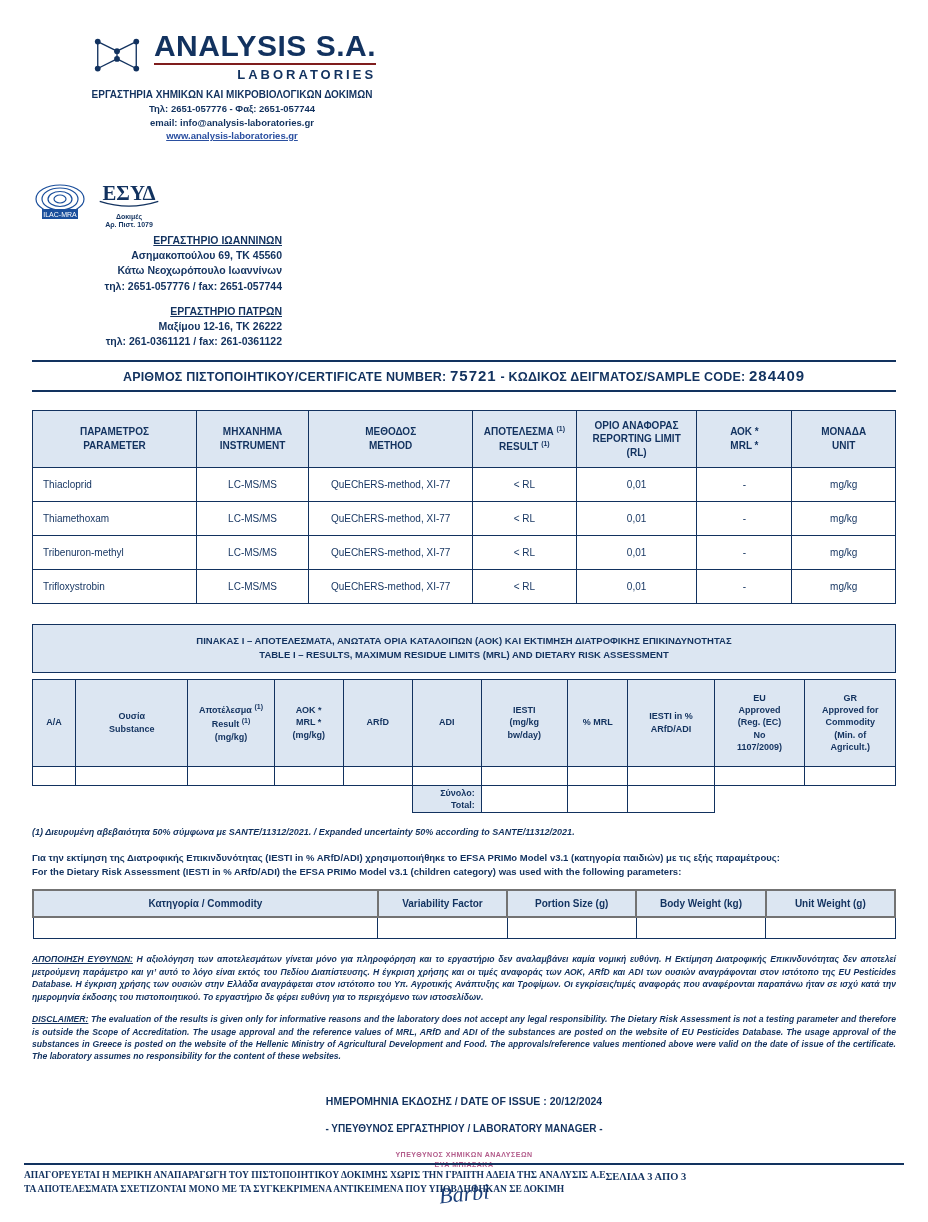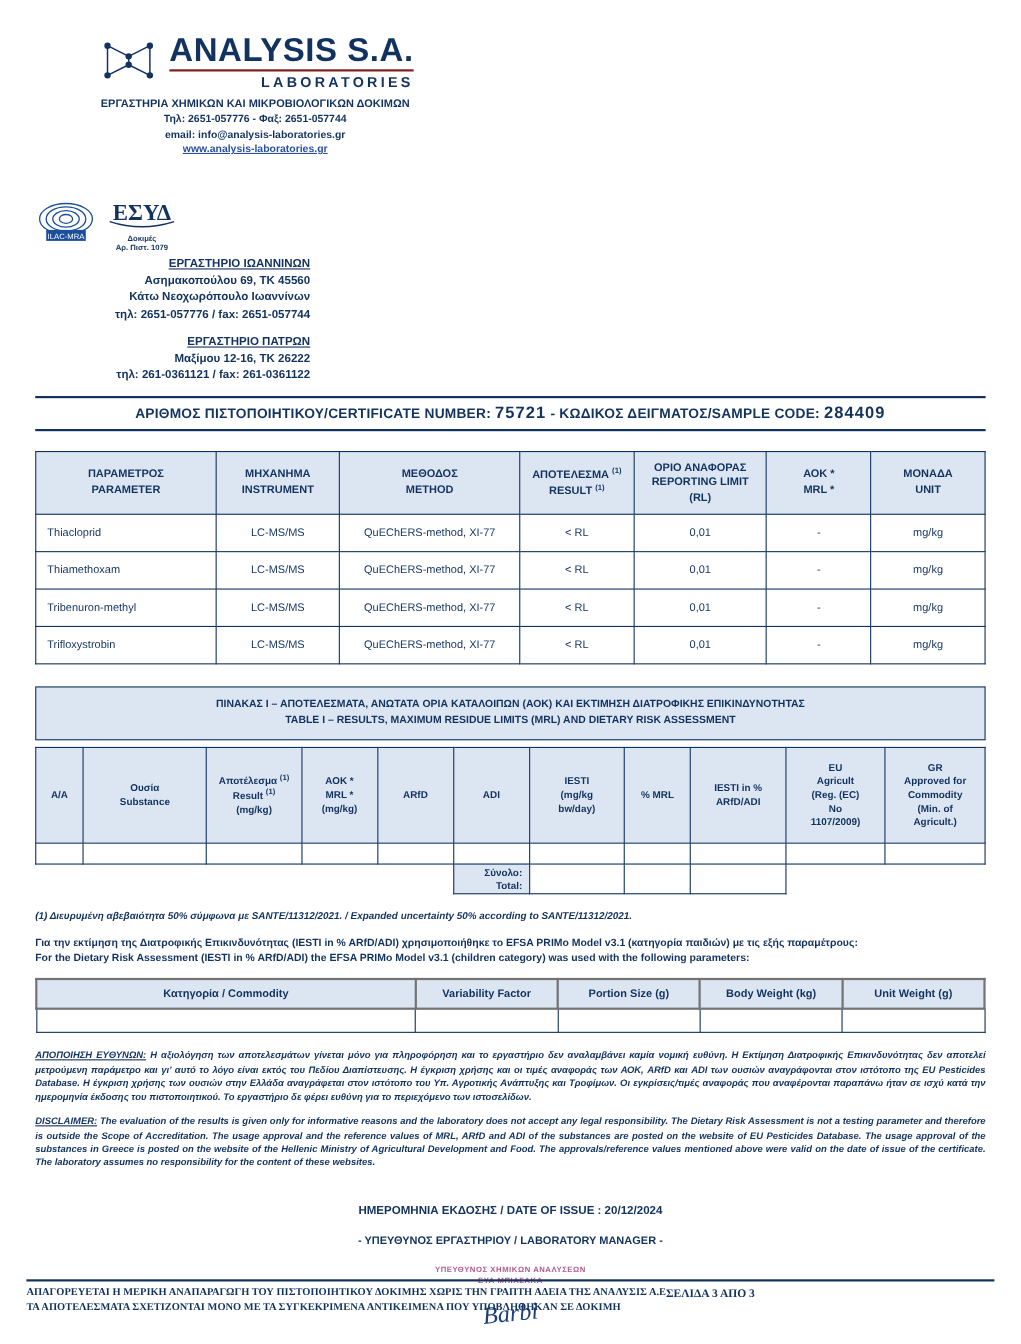--- a/index.html
+++ b/index.html
@@ -566,21 +566,21 @@
               <div>(mg/kg</div>
               <div>bw/day)</div>
             </th>
           <th>% MRL</th>
           <th>
               <div>IESTI in %</div>
               <div>ARfD/ADI</div>
             </th>
           <th>
               <div>EU</div>
-              <div>Agricult</div>
+              <div>Approved</div>
               <div>(Reg. (EC)</div>
               <div>No</div>
               <div>1107/2009)</div>
             </th>
           <th>
               <div>GR</div>
               <div>Approved for</div>
               <div>Commodity</div>
               <div>(Min. of</div>
               <div>Agricult.)</div>

